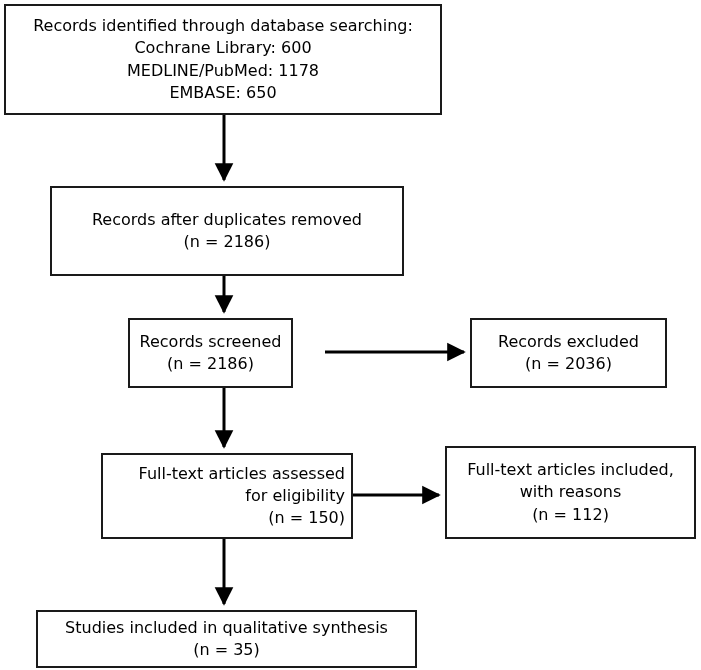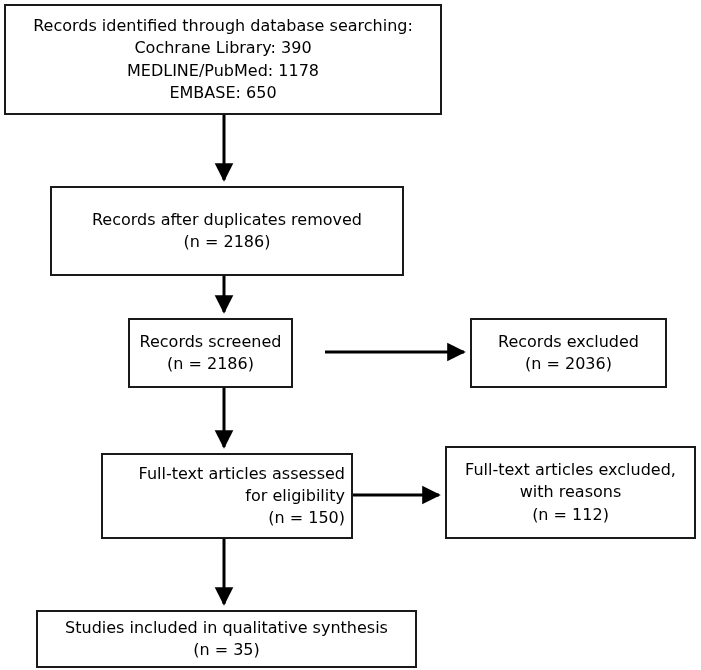--- a/index.html
+++ b/index.html
@@ -73,21 +73,21 @@
 
     <line x1="224" y1="539" x2="224" y2="604" stroke="#000000" stroke-width="3" marker-end="url(#arrowhead)"></line>
 
     <line x1="325" y1="352" x2="464" y2="352" stroke="#000000" stroke-width="3" marker-end="url(#arrowhead)"></line>
 
     <line x1="353" y1="495" x2="439" y2="495" stroke="#000000" stroke-width="3" marker-end="url(#arrowhead)"></line>
   </svg>
 
   <div class="flow-box" id="box-identified">
     <span class="line">Records identified through database searching:</span>
-    <span class="line">Cochrane Library: 390</span>
+    <span class="line">Cochrane Library: 600</span>
     <span class="line">MEDLINE/PubMed: 1178</span>
     <span class="line">EMBASE: 650</span>
   </div>
 
   <div class="flow-box" id="box-duplicates">
     <span class="line">Records after duplicates removed</span>
     <span class="line">(n = 2186)</span>
   </div>
 
   <div class="flow-box" id="box-screened">
@@ -100,21 +100,21 @@
     <span class="line">(n = 2036)</span>
   </div>
 
   <div class="flow-box" id="box-fulltext">
     <span class="line">Full-text articles assessed</span>
     <span class="line">for eligibility</span>
     <span class="line">(n = 150)</span>
   </div>
 
   <div class="flow-box" id="box-fulltext-excl">
-    <span class="line">Full-text articles excluded,</span>
+    <span class="line">Full-text articles included,</span>
     <span class="line">with reasons</span>
     <span class="line">(n = 112)</span>
   </div>
 
   <div class="flow-box" id="box-included">
     <span class="line">Studies included in qualitative synthesis</span>
     <span class="line">(n = 35)</span>
   </div>
 
 </div>

